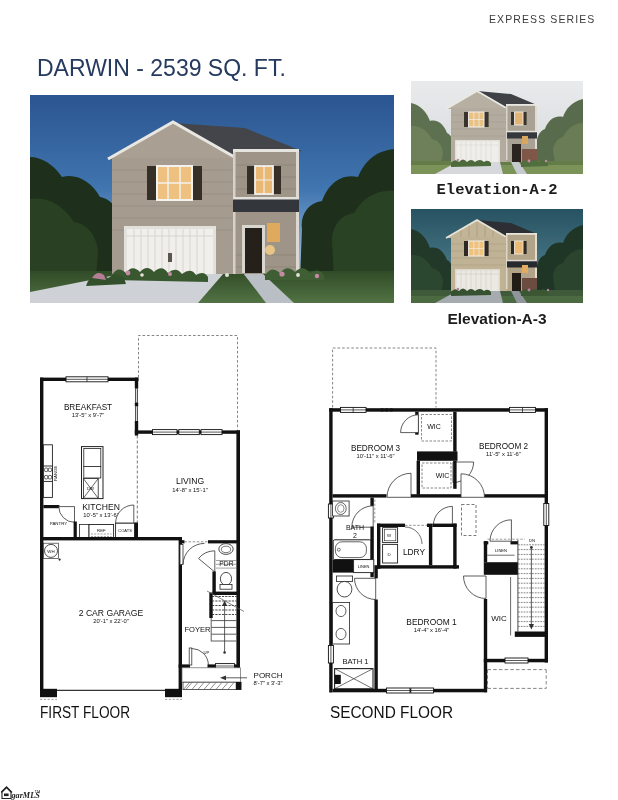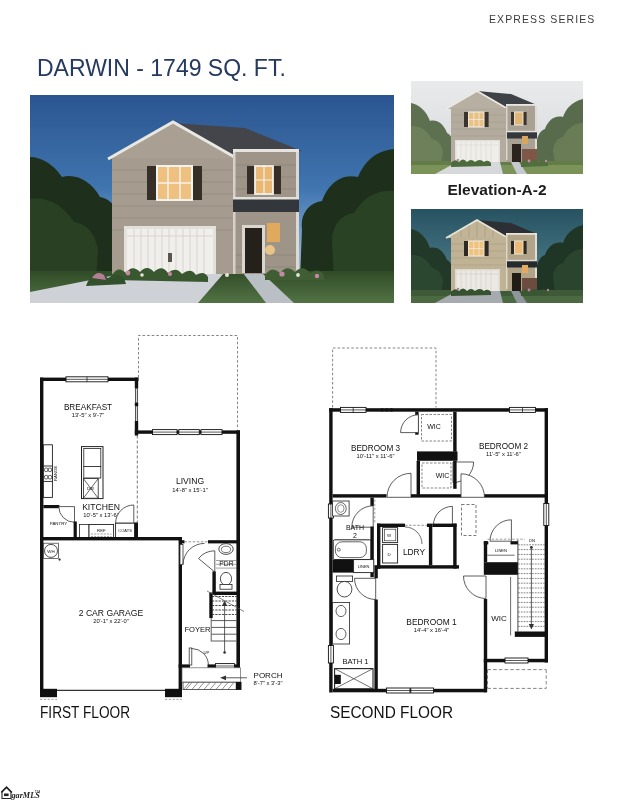--- a/index.html
+++ b/index.html
@@ -6,21 +6,21 @@
 .page{position:relative;width:618px;height:800px;background:#ffffff;font-family:"Liberation Sans",sans-serif;overflow:hidden;}
 .abs{position:absolute;}
 .cap{position:absolute;font-weight:bold;color:#1c1c1c;text-align:center;}
 </style>
 </head>
 <body>
 <div class="page">
 
 <div class="abs" style="left:489px;top:13px;font-size:10.5px;letter-spacing:1.1px;color:#3b3b3b;">EXPRESS SERIES</div>
 
-<div class="abs" style="left:37px;top:55px;font-size:23px;color:#253a5e;">DARWIN - 1749 SQ. FT.</div>
+<div class="abs" style="left:37px;top:55px;font-size:23px;color:#253a5e;">DARWIN - 2539 SQ. FT.</div>
 
 <svg class="abs" style="left:30px;top:95px;" width="364" height="208" viewBox="0 0 364 208">
 <defs>
 <linearGradient id="sky1" x1="0" y1="0" x2="0" y2="1">
 <stop offset="0" stop-color="#2b5590"></stop>
           <stop offset="0.45" stop-color="#4075af"></stop>
           <stop offset="0.78" stop-color="#8db1d5"></stop>
           <stop offset="1" stop-color="#c0d4e6"></stop>
 </linearGradient>
 <linearGradient id="grass1" x1="0" y1="0" x2="0" y2="1">
@@ -198,21 +198,21 @@
 
 <path d="M110,82 q4,-5 9,-1 q4,-4 9,0 q5,-4 9,1 l0,3 -27,1 Z" fill="#516e3e"></path>
 
 <g fill="#c08ca6">
         <circle cx="47" cy="79" r="1.3"></circle>
         <circle cx="118" cy="80" r="1.4"></circle>
         <circle cx="135" cy="80" r="1.2"></circle>
       </g>
 </svg>
 
-<div class="cap" style="left:397px;top:181px;width:200px;font-size:15.5px;">Elevation-A-2</div>
+<div class="cap" style="left:397px;top:181px;width:200px;font-size:15.5px;font-family:Liberation Mono, monospace;">Elevation-A-2</div>
 
 <svg class="abs" style="left:411px;top:209px;" width="172" height="94" viewBox="0 0 172 94">
 <defs>
 <linearGradient id="sky3" x1="0" y1="0" x2="0" y2="1">
 <stop offset="0" stop-color="#265261"></stop>
           <stop offset="0.55" stop-color="#44717f"></stop>
           <stop offset="1" stop-color="#8fadb4"></stop>
 </linearGradient>
 </defs>
 
@@ -286,20 +286,21 @@
 
 <path d="M110,83 q4,-5 9,-1 q4,-4 9,0 q5,-4 9,1 l0,3 -27,1 Z" fill="#3a5632"></path>
 
 <g fill="#b3839d">
         <circle cx="47" cy="80" r="1.3"></circle>
         <circle cx="118" cy="81" r="1.4"></circle>
         <circle cx="137" cy="81" r="1.2"></circle>
       </g>
 </svg>
 
+<div class="cap" style="left:397px;top:310px;width:200px;font-size:15.5px;">Elevation-A-3</div>
 
 <svg class="abs" style="left:0;top:330px;" width="618" height="470" viewBox="0 330 618 470" fill="none" font-family="Liberation Sans, sans-serif">
 <g stroke-linecap="butt">
 
 <path d="M138.5,377.5 V335.5 H237.5 V429.5" stroke="#777" stroke-width="0.9" stroke-dasharray="2.6,2"></path>
 
 <g>
 
 <rect x="40" y="377.6" width="98.5" height="3.4" fill="#111"></rect>
 

